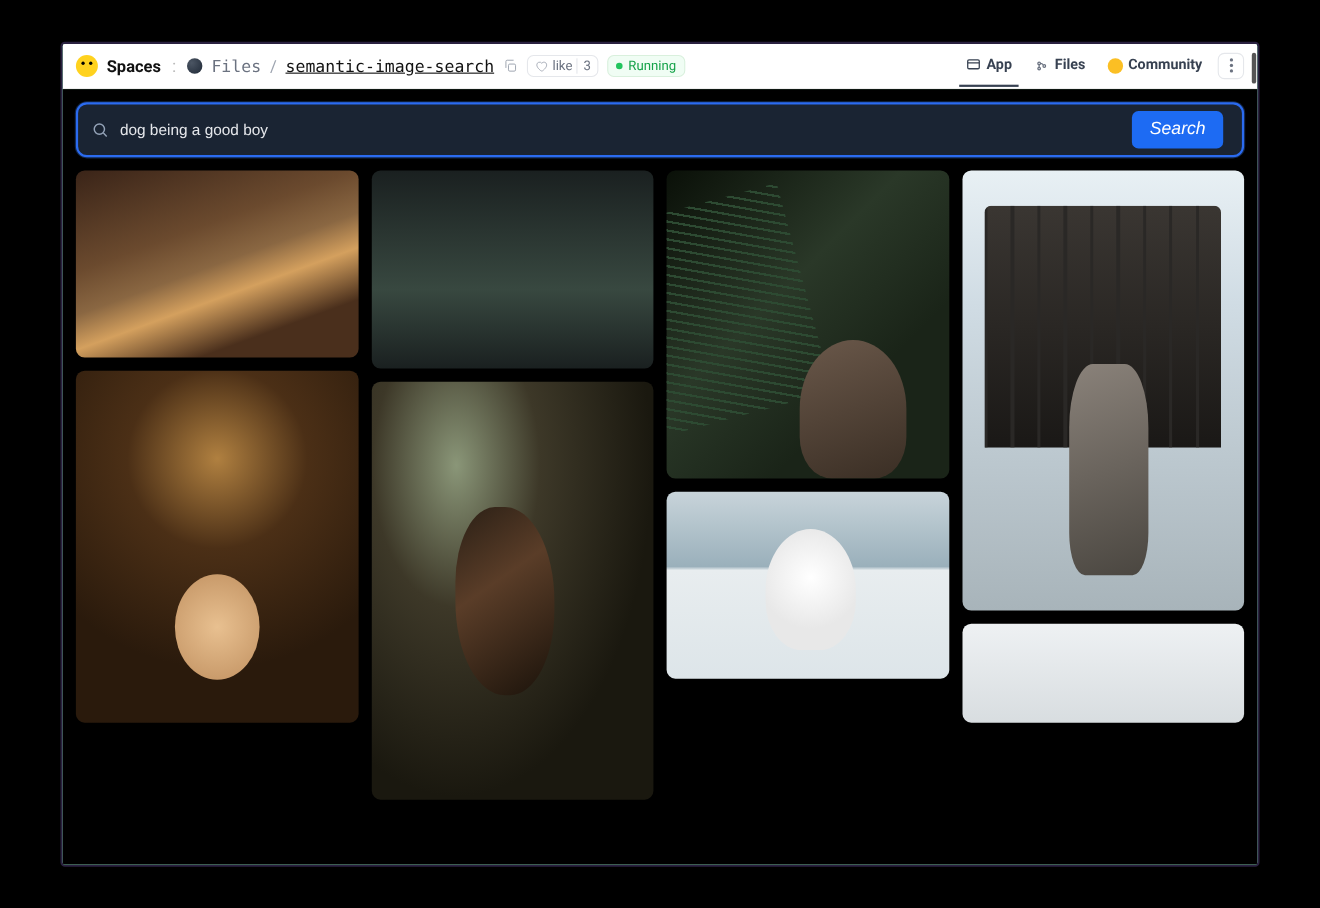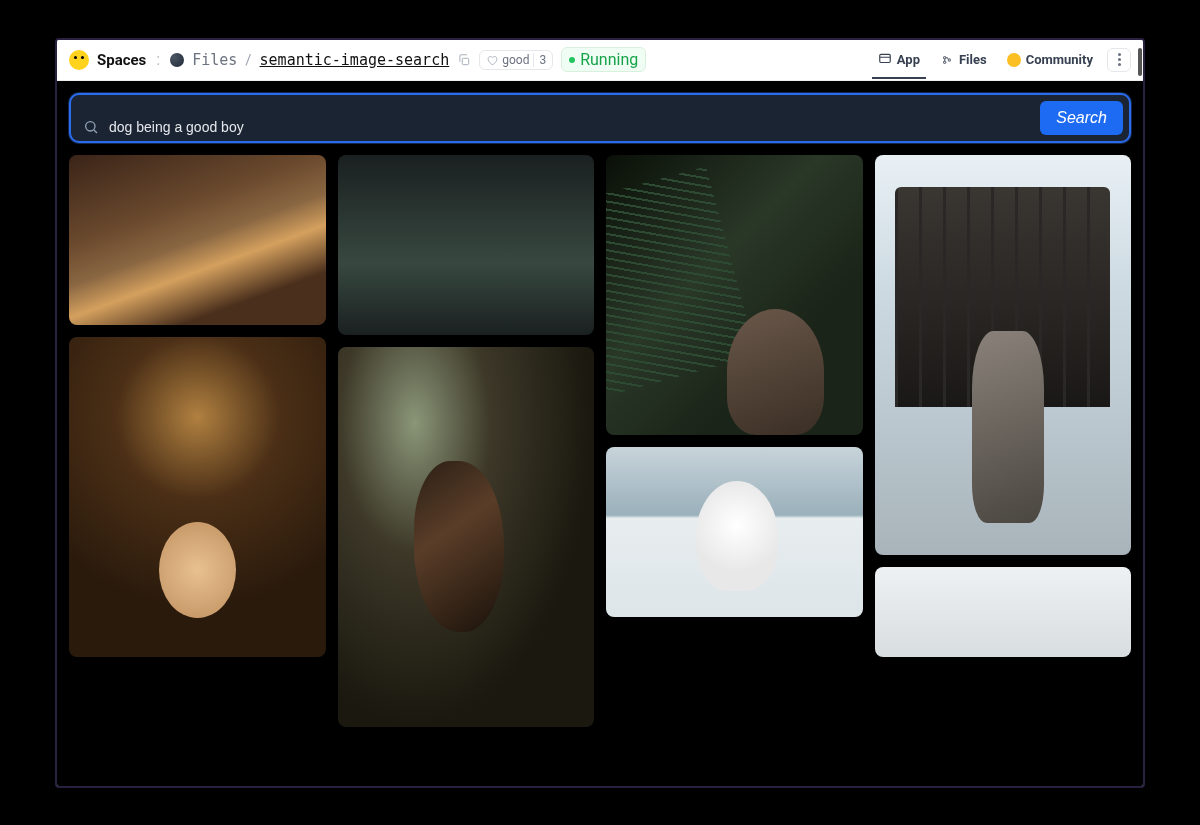--- a/index.html
+++ b/index.html
@@ -73,21 +73,21 @@
   border: 1px solid #e5e7eb; border-radius: 6px;
   padding: 2px 6px; font-size: 12px; color: #6b7280;
   cursor: pointer;
 }
 .like-pill .heart { width: 12px; height: 12px; stroke: #9ca3af; fill: none; stroke-width: 1.5; }
 .like-pill .count { border-left: 1px solid #e5e7eb; padding-left: 5px; color: #6b7280; }
 .status-pill {
   display: flex; align-items: center; gap: 5px;
   border: 1px solid #d9f0dd; background: #f0fdf4;
   border-radius: 6px; padding: 2px 7px;
-  font-size: 16px; color: #16a34a;
+  font-size: 12px; color: #16a34a;
 }
 .status-dot { width: 6px; height: 6px; border-radius: 50%; background: #22c55e; }
 .spacer { flex: 1; }
 .tab {
   display: flex; align-items: center; gap: 5px;
   font-size: 13px; color: #374151; padding: 10px 6px;
   cursor: pointer;
   font-weight: bold;
 }
 .tab.active { font-weight: 700; border-bottom: 2px solid #374151; margin-bottom: -1px; }
@@ -102,25 +102,25 @@
   gap: 2px; cursor: pointer; border: 1px solid #e5e7eb;
 }
 .kebab span { width: 3px; height: 3px; background: #6b7280; border-radius: 50%; }
 .app-body {
   background: #000;
   height: calc(100% - 41px);
   padding: 12px;
   overflow: hidden;
 }
 .searchbar {
-  display: flex; align-items: flex-end;
+  display: flex; align-items: center;
   background: #1a2433;
   border: 2px solid #2b6bf0;
   border-radius: 10px;
-  padding: 6px 6px 6px 12px;
+  padding: 6px 17px 6px 12px;
   gap: 10px;
   box-shadow: 0 0 0 1px rgba(59,130,246,0.3);
 }
 .searchbar .search-icon { width: 16px; height: 16px; stroke: #94a3b8; fill: none; stroke-width: 2; flex-shrink: 0; }
 .searchbar input {
   flex: 1; background: transparent; border: none; outline: none;
   color: #e5e7eb; font-size: 14px;
 }
 .searchbar input::placeholder { color: #64748b; }
 .search-btn {
@@ -179,21 +179,21 @@
     <span class="slash">/</span>
     <span class="repo">semantic-image-search</span>
     <svg class="copy-icon" viewBox="0 0 24 24">
         <rect x="9" y="9" width="11" height="11" rx="2"></rect>
         <path d="M5 15V5a2 2 0 0 1 2-2h10"></path>
       </svg>
     <div class="like-pill">
       <svg class="heart" viewBox="0 0 24 24">
           <path d="M12 21s-8-5.3-8-11a5 5 0 0 1 9-3 5 5 0 0 1 9 3c0 5.7-8 11-8 11z"></path>
         </svg>
-      <span>good</span>
+      <span>like</span>
       <span class="count">3</span>
     </div>
     <div class="status-pill">
       <span class="status-dot"></span>
       <span>Running</span>
     </div>
 
     <div class="spacer"></div>
 
     <div class="tab active">

